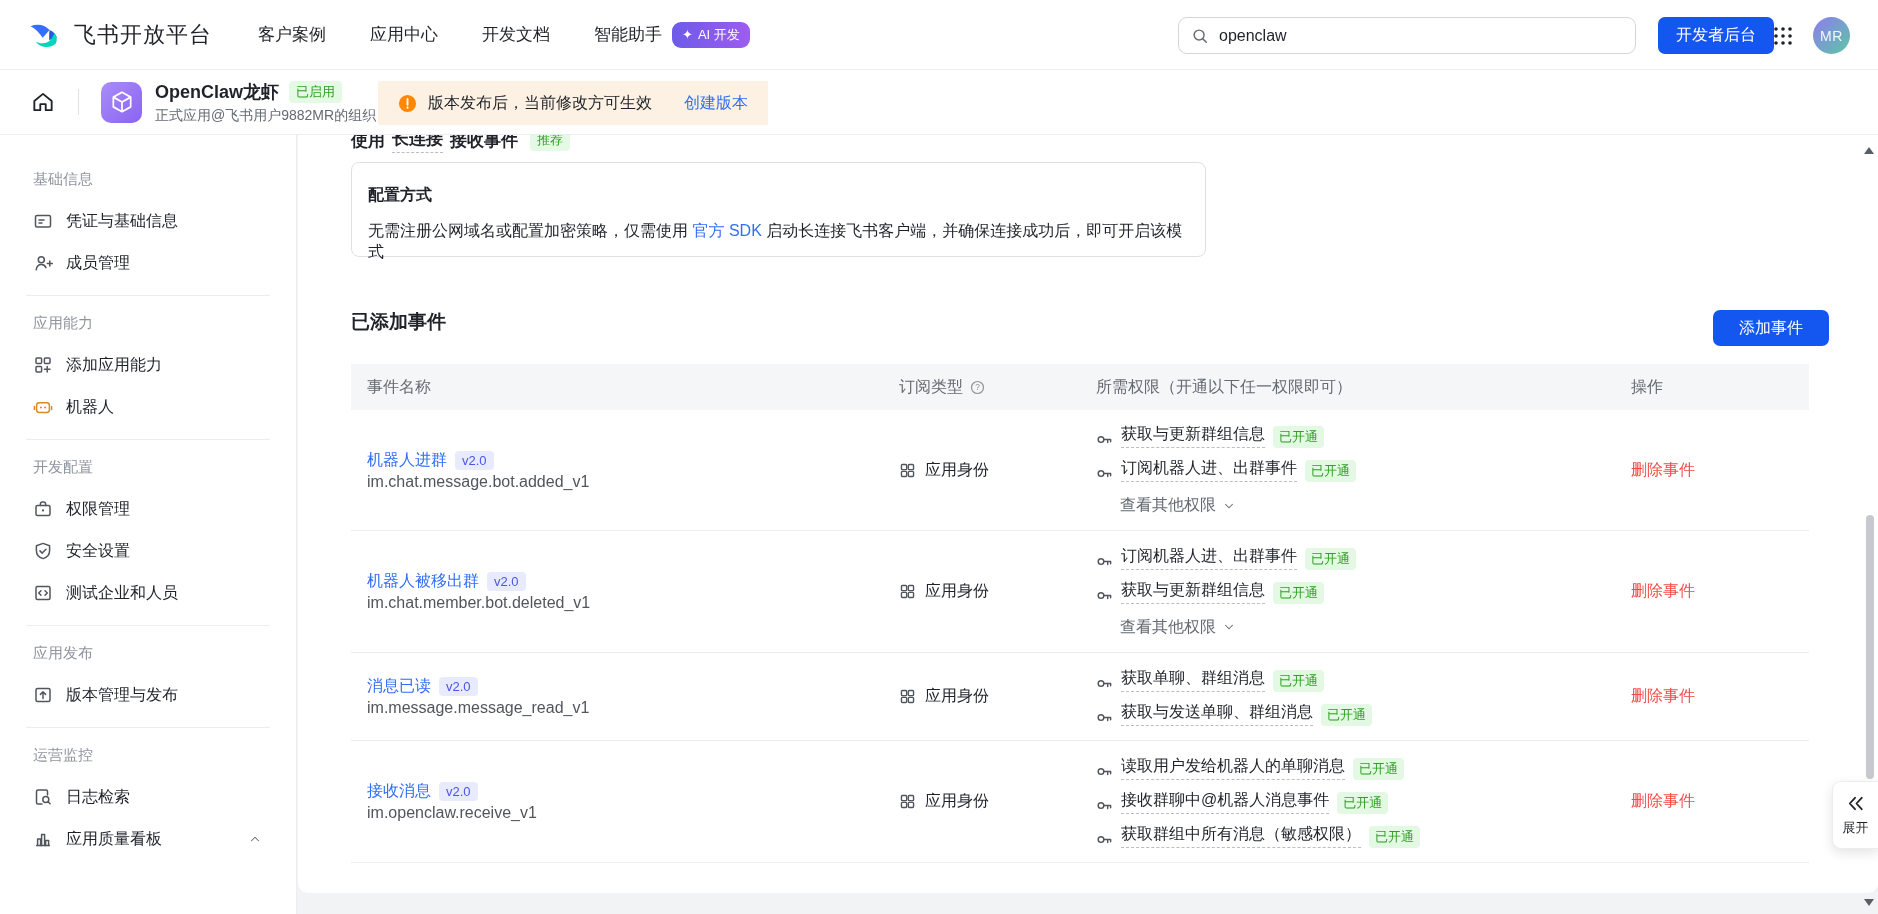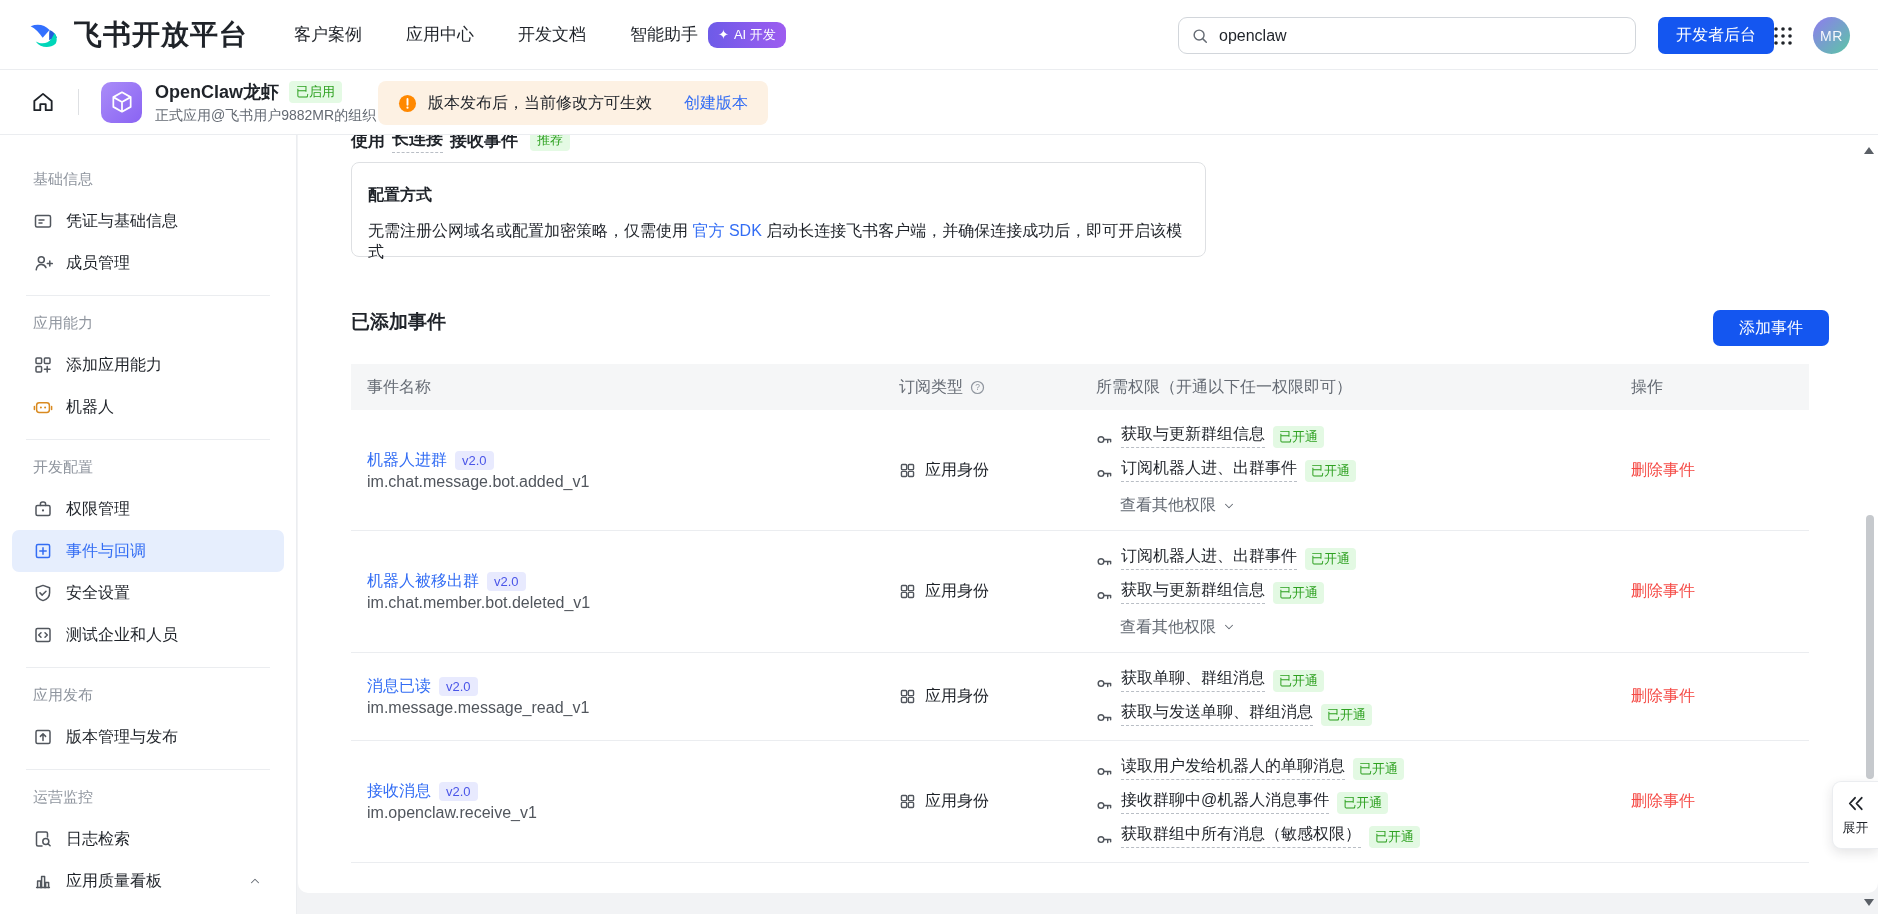--- a/index.html
+++ b/index.html
@@ -7,21 +7,21 @@
   body{
     position:relative;overflow:hidden;background:#F2F3F5;color:#1F2329;
     font-family:"Liberation Sans",sans-serif;
   }
   a{text-decoration:none;cursor:pointer}
 
   
   .topnav{position:absolute;top:0;left:0;right:0;height:70px;background:#fff;
     border-bottom:1px solid #EBEDF0;display:flex;align-items:center;z-index:40}
   .brand{display:flex;align-items:center;gap:11px;margin-left:26px}
-  .brand-name{font-size:28px;font-weight:700;letter-spacing:1px}
+  .brand-name{font-size:22px;font-weight:400;letter-spacing:1px}
   .nav-items{display:flex;align-items:center;gap:44px;margin-left:46px;font-size:17px;font-weight:500}
   .nav-item{cursor:pointer;white-space:nowrap}
   .ai-badge{display:inline-flex;align-items:center;gap:5px;margin-left:-34px;
     background:linear-gradient(90deg,#6E5BE8,#9D5CF0);color:#fff;font-size:13px;
     padding:4px 10px;border-radius:9px;font-weight:400}
   .search-box{position:absolute;left:1178px;top:17px;width:458px;height:37px;
     border:1px solid #D2D6DB;border-radius:9px;display:flex;align-items:center;padding:0 12px;background:#fff}
   .search-box input{border:none;outline:none;flex:1;font-size:16px;margin-left:10px;
     font-family:"Liberation Sans",sans-serif;color:#1F2329;background:transparent}
   .console-btn{position:absolute;left:1658px;top:17px;height:37px;padding:0 18px;
@@ -37,21 +37,21 @@
     border-bottom:1px solid #EBEDF0;display:flex;align-items:center;z-index:35}
   .home-btn{margin-left:30px;width:26px;height:26px;color:#1F2329;cursor:pointer}
   .vdiv{width:1px;height:26px;background:#DEE0E3;margin:0 22px}
   .app-ic{width:41px;height:41px;border-radius:10px;background:linear-gradient(135deg,#AA8DF8,#8A63F3);
     display:flex;align-items:center;justify-content:center;flex:0 0 auto}
   .app-meta{margin-left:13px;display:flex;flex-direction:column;justify-content:center;gap:3px}
   .app-name-line{display:flex;align-items:center;gap:10px}
   .app-name{font-size:18px;font-weight:700}
   .tag-green{background:#E4FAE4;color:#2EA121;font-size:13px;padding:2px 7px;border-radius:4px;white-space:nowrap}
   .app-sub{font-size:14px;color:#646A73}
-  .banner{position:absolute;left:378px;top:11px;height:44px;background:#FDF1E3;border-radius:8px;
+  .banner{position:absolute;left:378px;top:11px;height:44px;background:#FDF1E3;border-radius:1px;
     display:flex;align-items:center;padding:0 20px}
   .banner-text{margin-left:11px;font-size:16px}
   .banner-link{margin-left:32px;font-size:16px;color:#336DF4}
 
   
   .sidebar{position:absolute;top:135px;left:0;bottom:0;width:297px;background:#fff;
     border-right:1px solid #EBEDF0;z-index:10;overflow:hidden}
   .side-header{height:20px;line-height:20px;margin:17px 26px 11px 33px;color:#8F959E;font-size:15px}
   .side-header:first-child{margin-top:34px}
   .side-item{height:42px;margin:0 12px;padding-left:21px;border-radius:7px;display:flex;
@@ -249,29 +249,20 @@
       <div class="side-item">
         <span class="side-icon">
           <svg width="20" height="20" viewBox="0 0 20 20">
             <rect x="3" y="6.4" width="14" height="10.2" rx="1.5" fill="none" stroke="currentColor" stroke-width="1.5" stroke-linecap="round" stroke-linejoin="round"></rect>
             <path d="M7.4 6.4V5.2a2.1 2.1 0 0 1 2.1-2.1h1a2.1 2.1 0 0 1 2.1 2.1v1.2" fill="none" stroke="currentColor" stroke-width="1.5" stroke-linecap="round" stroke-linejoin="round"></path>
             <circle cx="10" cy="11.4" r="1.1" fill="currentColor"></circle>
           </svg>
         </span>
         <span class="side-label">权限管理</span>
       </div>
-      <div class="side-item active">
-        <span class="side-icon">
-          <svg width="20" height="20" viewBox="0 0 20 20">
-            <rect x="3.4" y="3.4" width="13.2" height="13.2" rx="1.5" fill="none" stroke="currentColor" stroke-width="1.5" stroke-linecap="round" stroke-linejoin="round"></rect>
-            <path d="M10 6.8v6.4M6.8 10h6.4" fill="none" stroke="currentColor" stroke-width="1.5" stroke-linecap="round" stroke-linejoin="round"></path>
-          </svg>
-        </span>
-        <span class="side-label">事件与回调</span>
-      </div>
       <div class="side-item">
         <span class="side-icon">
           <svg width="20" height="20" viewBox="0 0 20 20">
             <path d="M10 2.4l6.6 2.3v5.1c0 3.9-2.7 6.7-6.6 7.8-3.9-1.1-6.6-3.9-6.6-7.8V4.7z" fill="none" stroke="currentColor" stroke-width="1.5" stroke-linecap="round" stroke-linejoin="round"></path>
             <path d="M7 9.9l2.2 2.2 3.8-3.9" fill="none" stroke="currentColor" stroke-width="1.5" stroke-linecap="round" stroke-linejoin="round"></path>
           </svg>
         </span>
         <span class="side-label">安全设置</span>
       </div>
       <div class="side-item">

